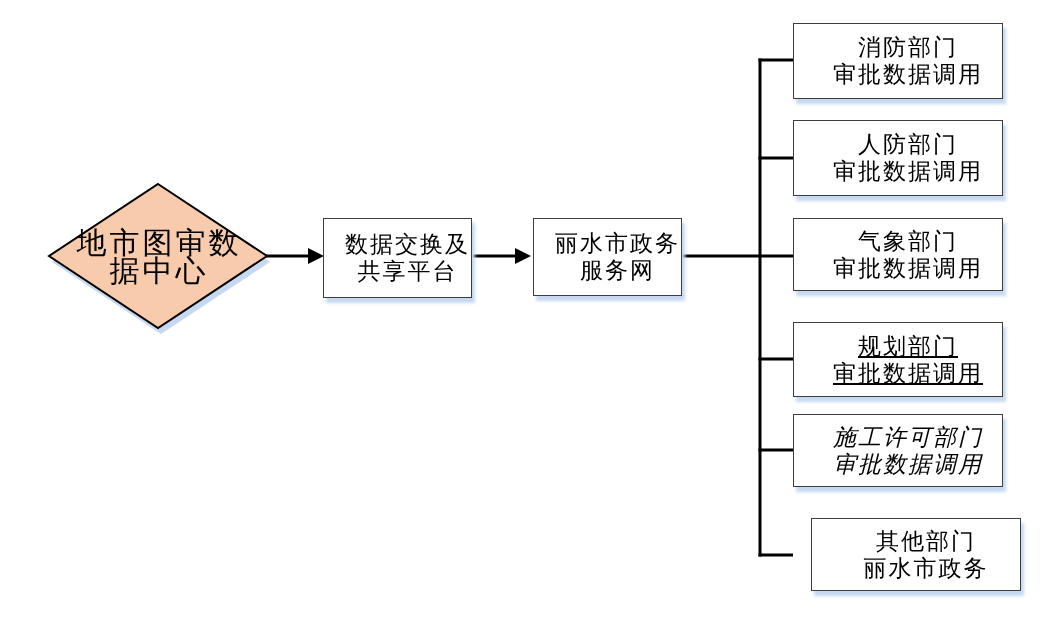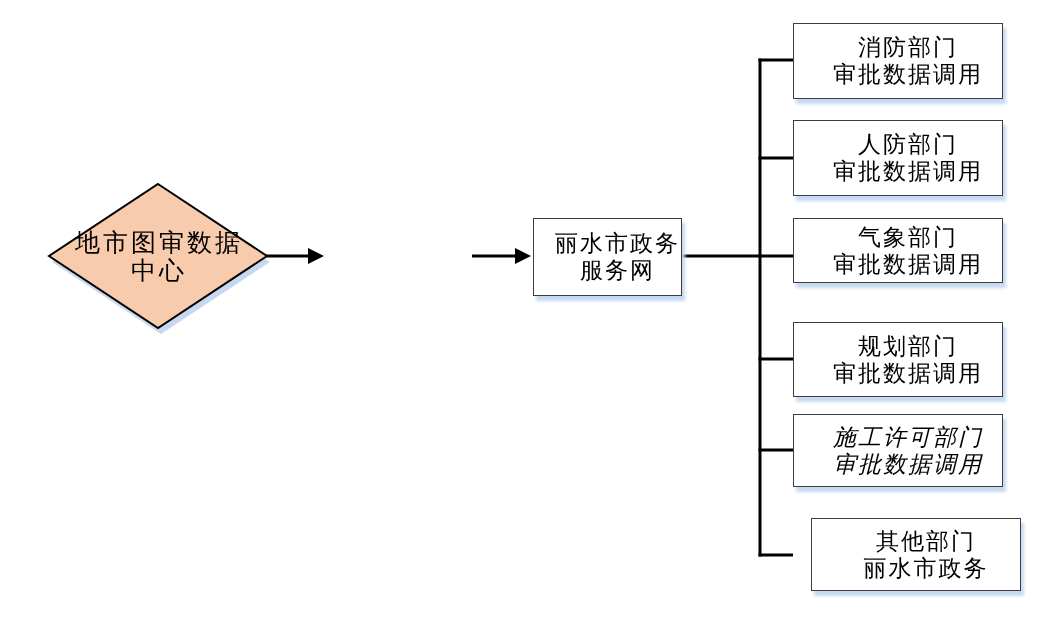--- a/index.html
+++ b/index.html
@@ -34,21 +34,21 @@
     padding-left: 20px;
   }
   .node span { display: block; white-space: nowrap; }
   .dept { left: 793px; width: 210px; }
   .diamond-label {
     position: absolute;
     left: 64px;
     top: 229px;
     width: 190px;
     text-align: center;
-    font-size: 25px;
+    font-size: 30px;
     line-height: 28px;
     letter-spacing: 3px;
     font-family: Liberation Serif, serif;
   }
 </style>
 </head>
 <body>
 
 <div class="canvas">
 
@@ -70,42 +70,46 @@
 
     <line x1="758.5" y1="60" x2="793" y2="60" stroke-width="3" stroke="#000000"></line>
     <line x1="758.5" y1="158" x2="793" y2="158" stroke-width="3" stroke="#000000"></line>
     <line x1="758.5" y1="359" x2="793" y2="359" stroke-width="3" stroke="#000000"></line>
     <line x1="758.5" y1="450" x2="793" y2="450" stroke-width="3" stroke="#000000"></line>
     <line x1="758.5" y1="555" x2="793" y2="555" stroke-width="3" stroke="#000000"></line>
   </svg>
 
   <div class="diamond-label">地市图审数据中心</div>
 
+  <div class="node" style="left:323px; top:218px; width:149px; height:80px;">
+    <span>数据交换及</span>
+    <span>共享平台</span>
+  </div>
 
   <div class="node" style="left:533px; top:218px; width:149px; height:78px;text-align:right;">
     <span>丽水市政务</span>
     <span>服务网</span>
   </div>
 
   <div class="node dept" style="top:23px; height:76px;">
     <span>消防部门</span>
     <span>审批数据调用</span>
   </div>
 
   <div class="node dept" style="top:120px; height:76px;">
     <span>人防部门</span>
     <span>审批数据调用</span>
   </div>
 
-  <div class="node dept" style="top:218px; height:65px;">
+  <div class="node dept" style="top:218px; height:73px;">
     <span>气象部门</span>
     <span>审批数据调用</span>
   </div>
 
-  <div class="node dept" style="top:322px; height:75px;">
+  <div class="node dept" style="top:322px; height:75px;text-decoration:underline;">
     <span>规划部门</span>
     <span>审批数据调用</span>
   </div>
 
   <div class="node dept" style="top:414px; height:73px;font-style:italic;">
     <span>施工许可部门</span>
     <span>审批数据调用</span>
   </div>
 
   <div class="node dept" style="top:518px; height:73px;margin-left:18px;">

